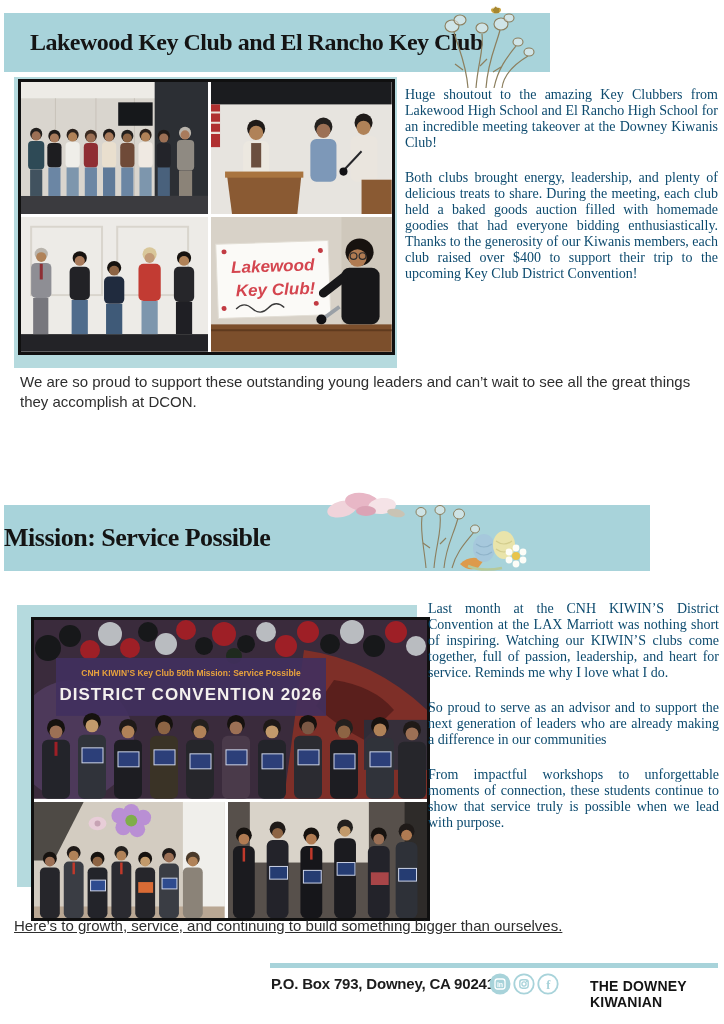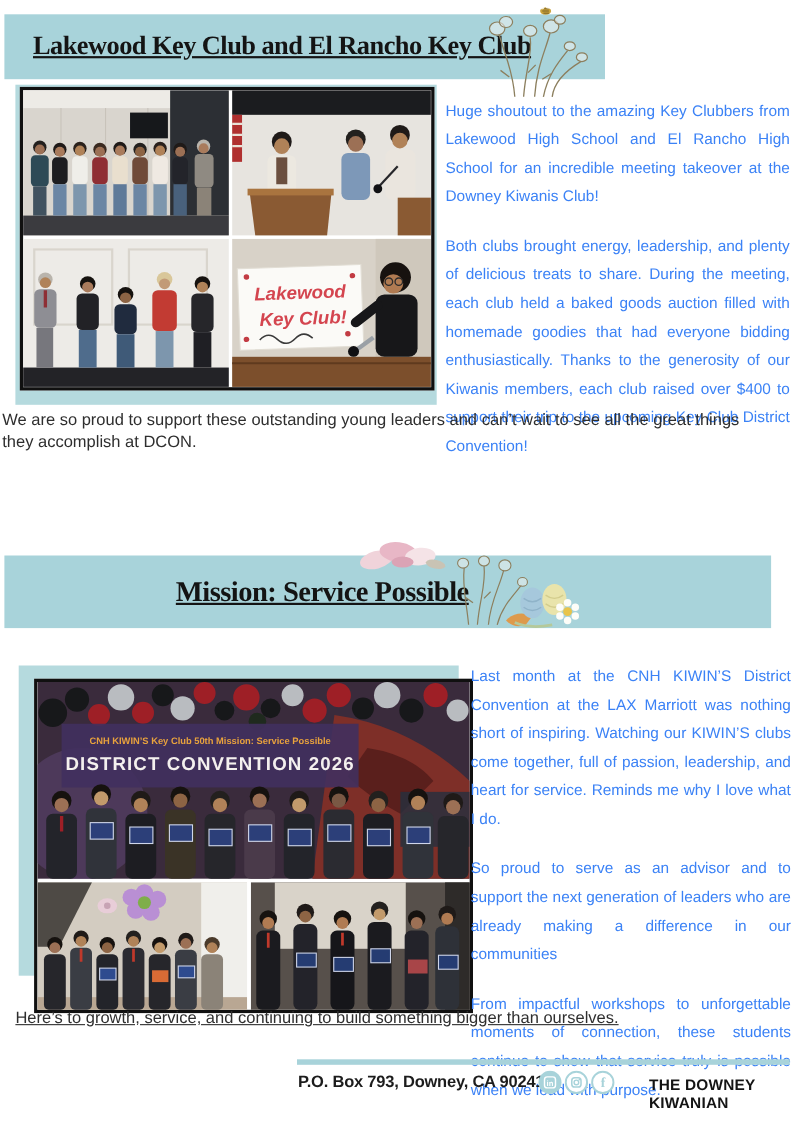--- a/index.html
+++ b/index.html
@@ -3,29 +3,29 @@
 <meta charset="utf-8">
 <style>
   html,body{margin:0;padding:0;background:#ffffff;}
   .page{position:relative;width:724px;height:1024px;background:#ffffff;overflow:hidden;
         font-family:"Liberation Sans",sans-serif;color:#3c3c3c;}
   .abs{position:absolute;}
 
   
   .banner{position:absolute;background:#a8d3da;display:flex;align-items:center;}
   .banner-title{font-family:"Liberation Serif","DejaVu Serif",serif;font-weight:700;
-                color:#141414;letter-spacing:-0.5px;white-space:nowrap;text-decoration:underline;}
+                color:#141414;letter-spacing:-0.5px;white-space:nowrap;}
 
   
   .photo-card{position:absolute;background:#b5dade;}
   .collage{position:absolute;background:#ffffff;border:3px solid #101010;display:grid;gap:3px;}
   .collage svg{width:100%;height:100%;display:block;}
 
   
-  .textcol{position:absolute;text-align:justify;font-size:14px;line-height:26px;color:#3b82f6;}
+  .textcol{position:absolute;text-align:justify;font-size:14px;line-height:16px;color:#0c4a6e;font-family:Liberation Serif, serif;}
   .textcol p{margin:0 0 19px 0;}
   .textcol p:last-child{margin-bottom:0;}
   .closing{position:absolute;font-size:15px;line-height:20px;color:#2e2e2e;text-align:left;}
 
   
   .footer-line{position:absolute;background:#a8d3da;}
   .footer-address{position:absolute;font-weight:700;font-size:15px;color:#1c1c1c;letter-spacing:-0.2px;}
   .footer-brand{position:absolute;font-weight:700;font-size:14px;color:#141414;letter-spacing:0.2px;}
   .social{position:absolute;display:flex;gap:2px;}
   .social svg{display:block;}
@@ -223,23 +223,23 @@
       </g>
       <path d="M128 92 L112 104" stroke="#9aa0a6" stroke-width="4"></path>
       <circle cx="110" cy="105" r="5" fill="#101013"></circle>
     </svg>
   </div>
 
   <div class="textcol" style="left:405px;top:87px;width:313px;">
     <p>Huge shoutout to the amazing Key Clubbers from Lakewood High School and El Rancho High School for an incredible meeting takeover at the Downey Kiwanis Club!</p>
     <p>Both clubs brought energy, leadership, and plenty of delicious treats to share. During the meeting, each club held a baked goods auction filled with homemade goodies that had everyone bidding enthusiastically. Thanks to the generosity of our Kiwanis members, each club raised over $400 to support their trip to the upcoming Key Club District Convention!</p>
   </div>
-  <div class="closing" style="left:2px;top:372px;width:700px;">We are so proud to support these outstanding young leaders and can’t wait to see all the great things they accomplish at DCON.</div>
-
-  <div class="banner" style="left:4px;top:505px;width:578px;height:66px;justify-content:center;padding-right:119px;">
+  <div class="closing" style="left:20px;top:372px;width:700px;">We are so proud to support these outstanding young leaders and can’t wait to see all the great things they accomplish at DCON.</div>
+
+  <div class="banner" style="left:4px;top:505px;width:578px;height:66px;justify-content:flex-start;padding-right:68px;">
     <span class="banner-title" style="font-size:26px;">Mission: Service Possible</span>
   </div>
 
   <svg class="abs" style="left:322px;top:489px;width:88px;height:34px;" viewBox="0 0 88 34">
     <ellipse cx="20" cy="20" rx="15" ry="8" fill="#f0d3da" transform="rotate(-14 20 20)"></ellipse>
     <ellipse cx="40" cy="13" rx="17" ry="9" fill="#e8b7c6" transform="rotate(7 40 13)"></ellipse>
     <ellipse cx="60" cy="17" rx="14" ry="8" fill="#f5e3e7" transform="rotate(-6 60 17)"></ellipse>
     <ellipse cx="44" cy="22" rx="10" ry="5" fill="#dba3b5"></ellipse>
     <ellipse cx="74" cy="24" rx="9" ry="4" fill="#c9c3b4" transform="rotate(12 74 24)"></ellipse>
   </svg>

